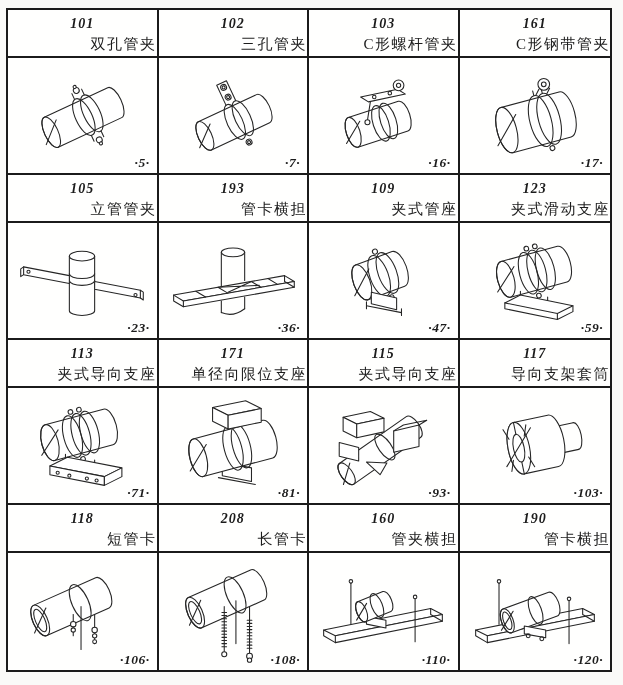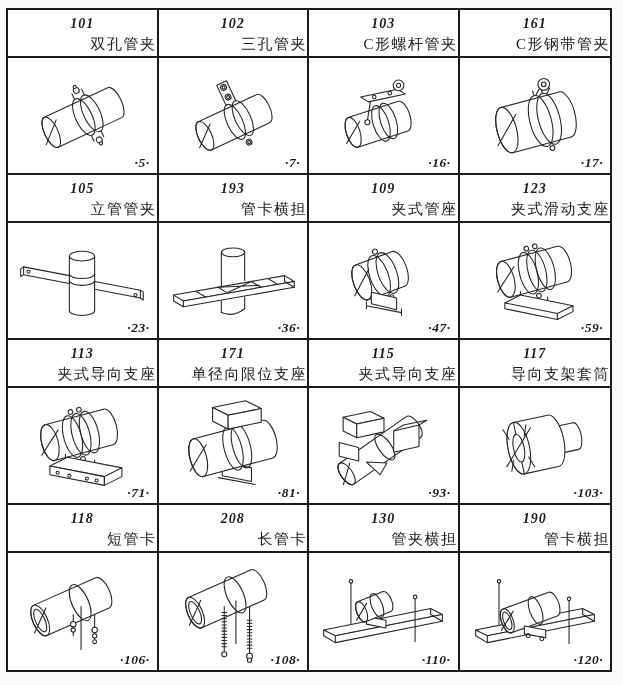--- a/index.html
+++ b/index.html
@@ -397,21 +397,21 @@
             <path d="M 89.6 64 L 94.4 64 M 89.6 67.2 L 94.4 67.2 M 89.6 70.4 L 94.4 70.4 M 89.6 73.60000000000001 L 94.4 73.60000000000001 M 89.6 76.80000000000001 L 94.4 76.80000000000001 M 89.6 80.00000000000001 L 94.4 80.00000000000001 M 89.6 83.20000000000002 L 94.4 83.20000000000002 M 89.6 86.40000000000002 L 94.4 86.40000000000002 M 89.6 89.60000000000002 L 94.4 89.60000000000002 M 89.6 92.80000000000003 L 94.4 92.80000000000003 " fill="none"></path>
             <circle cx="92" cy="101" r="3" fill="#fff"></circle>
             <circle cx="92" cy="105" r="2.2" fill="#fff"></circle>
           </svg>
       <div class="pageno">·108·</div>
     </div>
   </div>
 
   <div class="cell">
     <div class="cell-header">
-      <div class="code">130</div>
+      <div class="code">160</div>
       <div class="name">管夹横担</div>
     </div>
     <div class="cell-body">
       <svg class="sketch" viewBox="0 0 150 110" width="146" height="107" fill="none">
             <path d="M 42 26 L 42 70" fill="none"></path>
             <circle cx="42" cy="24" r="1.8" fill="none"></circle>
             <path d="M 14 74 L 124 52 L 136 58 L 26 80 Z" fill="#fff"></path>
             <path d="M 26 80 L 136 58 L 136 65 L 26 87 Z" fill="#fff"></path>
             <path d="M 14 74 L 14 80 L 26 87" fill="none"></path>
             <path d="M 124 52 L 124 58 L 136 65" fill="none"></path>

